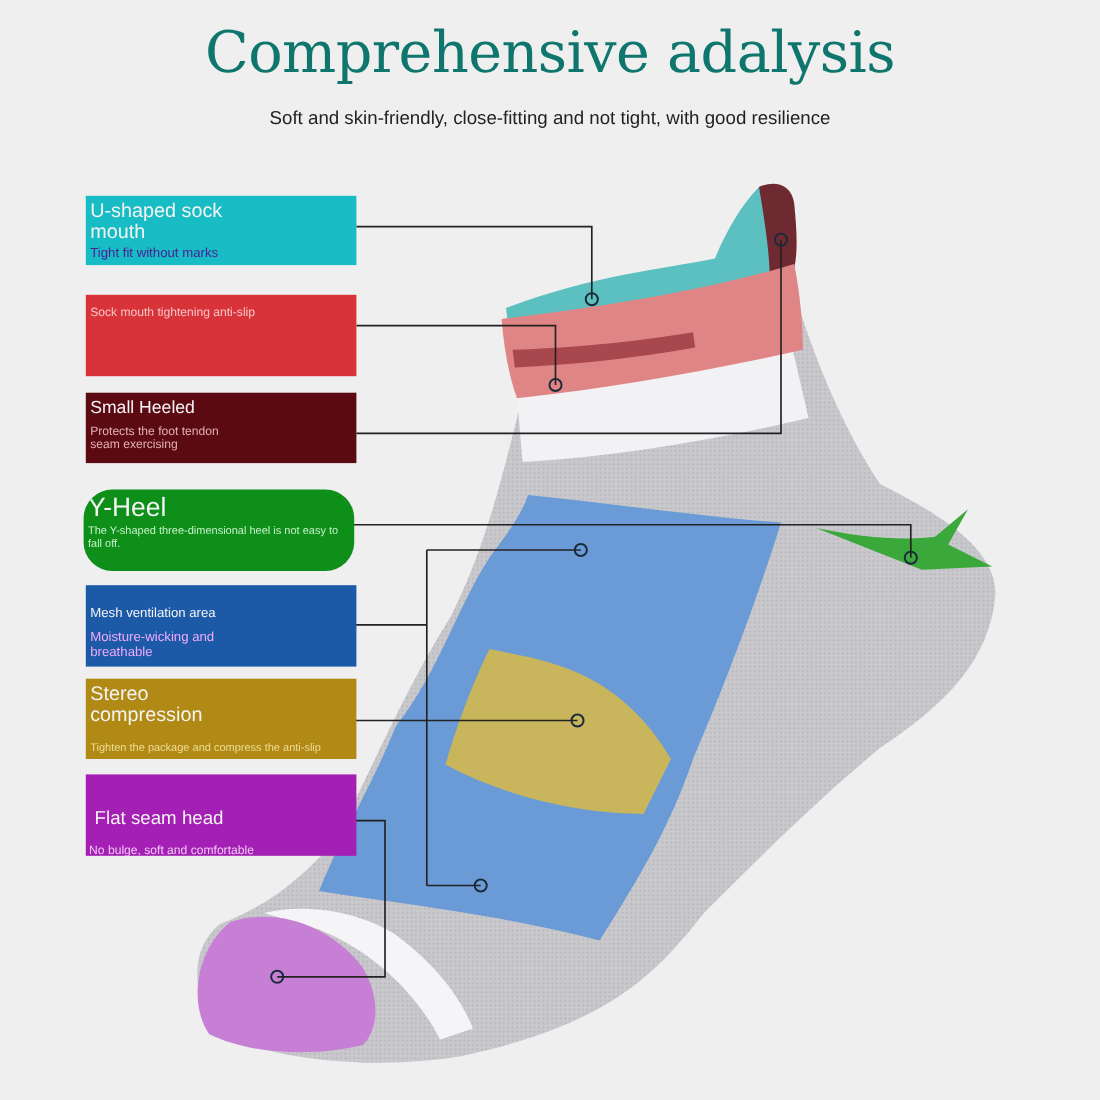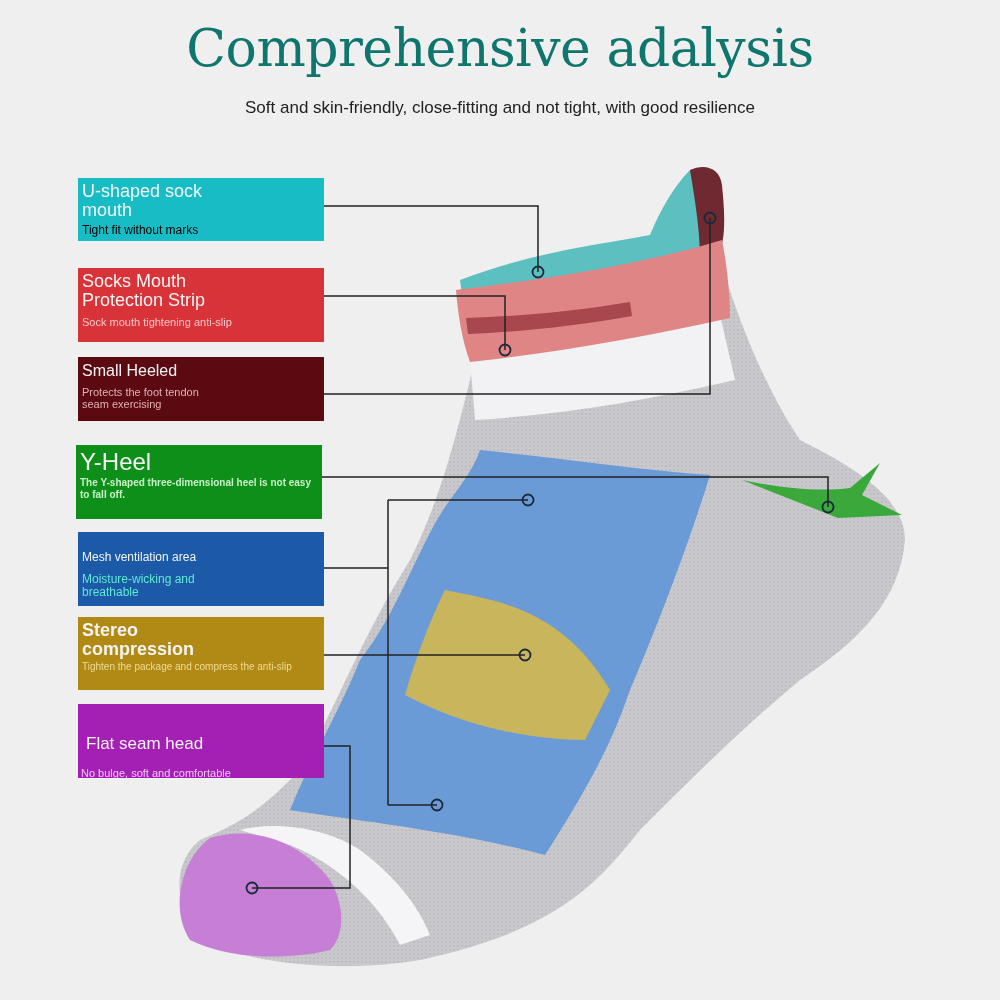--- a/index.html
+++ b/index.html
@@ -107,46 +107,45 @@
       <circle cx="828" cy="507" r="5.5"></circle>
       <circle cx="528" cy="500" r="5.5"></circle>
       <circle cx="525" cy="655" r="5.5"></circle>
       <circle cx="437" cy="805" r="5.5"></circle>
       <circle cx="252" cy="888" r="5.5"></circle>
     </g>
   </svg>
 
   <div class="label-box" style="top:178px;height:63px;background:#17bcc4;">
     <span class="label-title" style="padding-right:90px;">U-shaped sock mouth</span>
-    <span class="label-desc" style="color:#000000;margin-top:4px;">Tight fit without marks</span>
+    <span class="label-desc" style="color:#4c1d95;margin-top:4px;">Tight fit without marks</span>
   </div>
 
   <div class="label-box" style="top:268px;height:74px;background:#d9333a;">
-    <span class="label-title" style="padding-right:70px;">Socks Mouth Protection Strip</span>
     <span class="label-desc" style="color:#f6c6c8;margin-top:6px;font-size:11px;">Sock mouth tightening anti-slip</span>
   </div>
 
   <div class="label-box" style="top:357px;height:64px;background:#5c0a12;padding-top:4px;">
     <span class="label-title" style="font-size:16px;">Small Heeled</span>
     <span class="label-desc" style="color:#e0b0b4;margin-top:6px;font-size:11px;line-height:12px;padding-right:100px;">Protects the foot tendon seam exercising</span>
   </div>
 
-  <div class="label-box" style="top:445px;height:74px;left:76px;background:#0d8f1a;">
+  <div class="label-box" style="top:445px;height:74px;left:76px;background:#0d8f1a;border-radius:26px;">
     <span class="label-title t-big">Y-Heel</span>
-    <span class="label-desc" style="color:#c8f0c8;margin-top:2px;font-size:10px;line-height:12px;font-weight:bold;">The Y-shaped three-dimensional heel is not easy to fall off.</span>
+    <span class="label-desc" style="color:#c8f0c8;margin-top:2px;font-size:10px;line-height:12px;">The Y-shaped three-dimensional heel is not easy to fall off.</span>
   </div>
 
   <div class="label-box" style="top:532px;height:74px;background:#1c5aa8;padding-top:16px;">
     <span class="label-title" style="font-size:12px;">Mesh ventilation area</span>
-    <span class="label-desc" style="color:#5eead4;margin-top:6px;padding-right:100px;">Moisture-wicking and breathable</span>
+    <span class="label-desc" style="color:#f0abfc;margin-top:6px;padding-right:100px;">Moisture-wicking and breathable</span>
   </div>
 
   <div class="label-box" style="top:617px;height:73px;background:#b08a14;">
-    <span class="label-title" style="padding-right:110px;font-weight:bold;">Stereo compression</span>
-    <span class="label-desc" style="color:#f0dc98;margin-top:2px;font-size:10px;line-height:12px;">Tighten the package and compress the anti-slip</span>
+    <span class="label-title" style="padding-right:110px;">Stereo compression</span>
+    <span class="label-desc" style="color:#f0dc98;margin-top:16px;font-size:10px;line-height:12px;">Tighten the package and compress the anti-slip</span>
   </div>
 
   <div class="label-box" style="top:704px;height:74px;background:#a41fb4;padding-top:30px;padding-left:8px;">
     <span class="label-title" style="font-size:17px;">Flat seam head</span>
     <span class="label-desc" style="color:#f0c8f4;margin-top:14px;font-size:11px;margin-left:-5px;">No bulge, soft and comfortable</span>
   </div>
 
 </div>
 
 </body></html>

